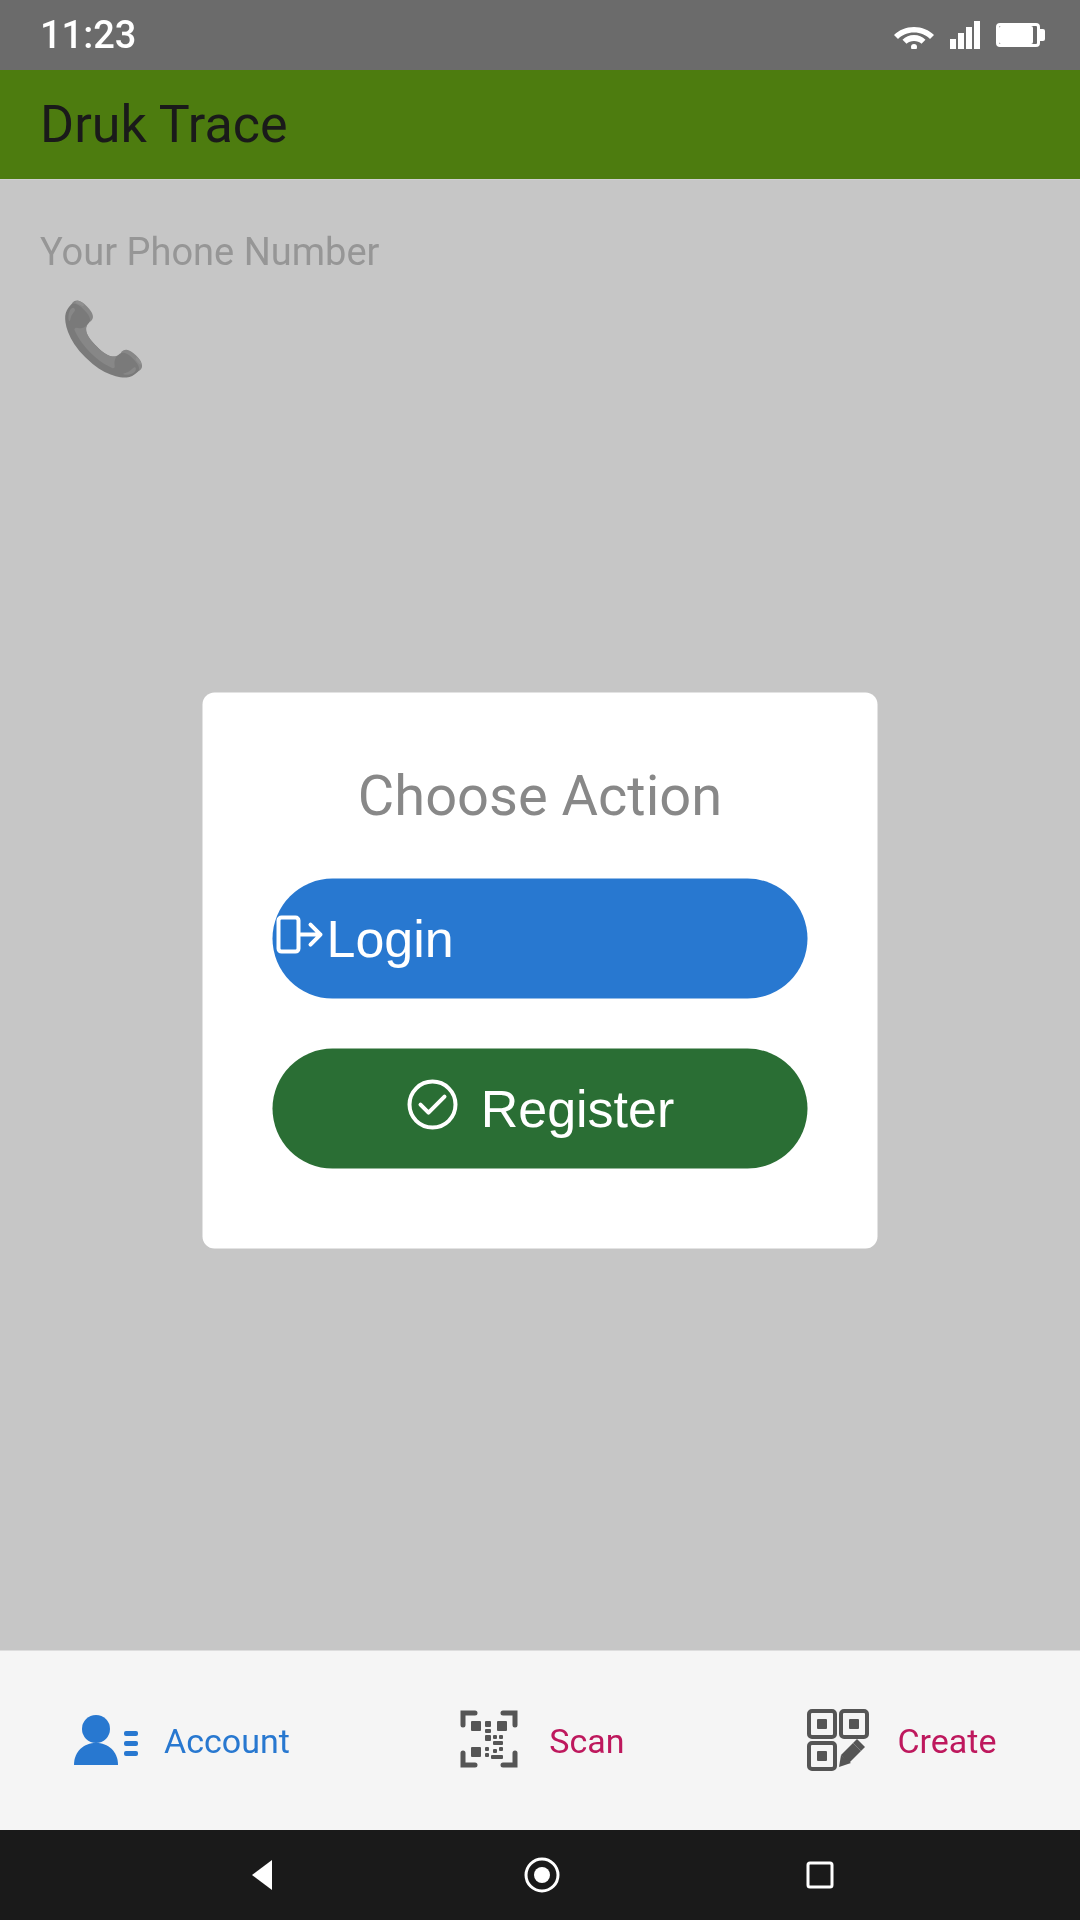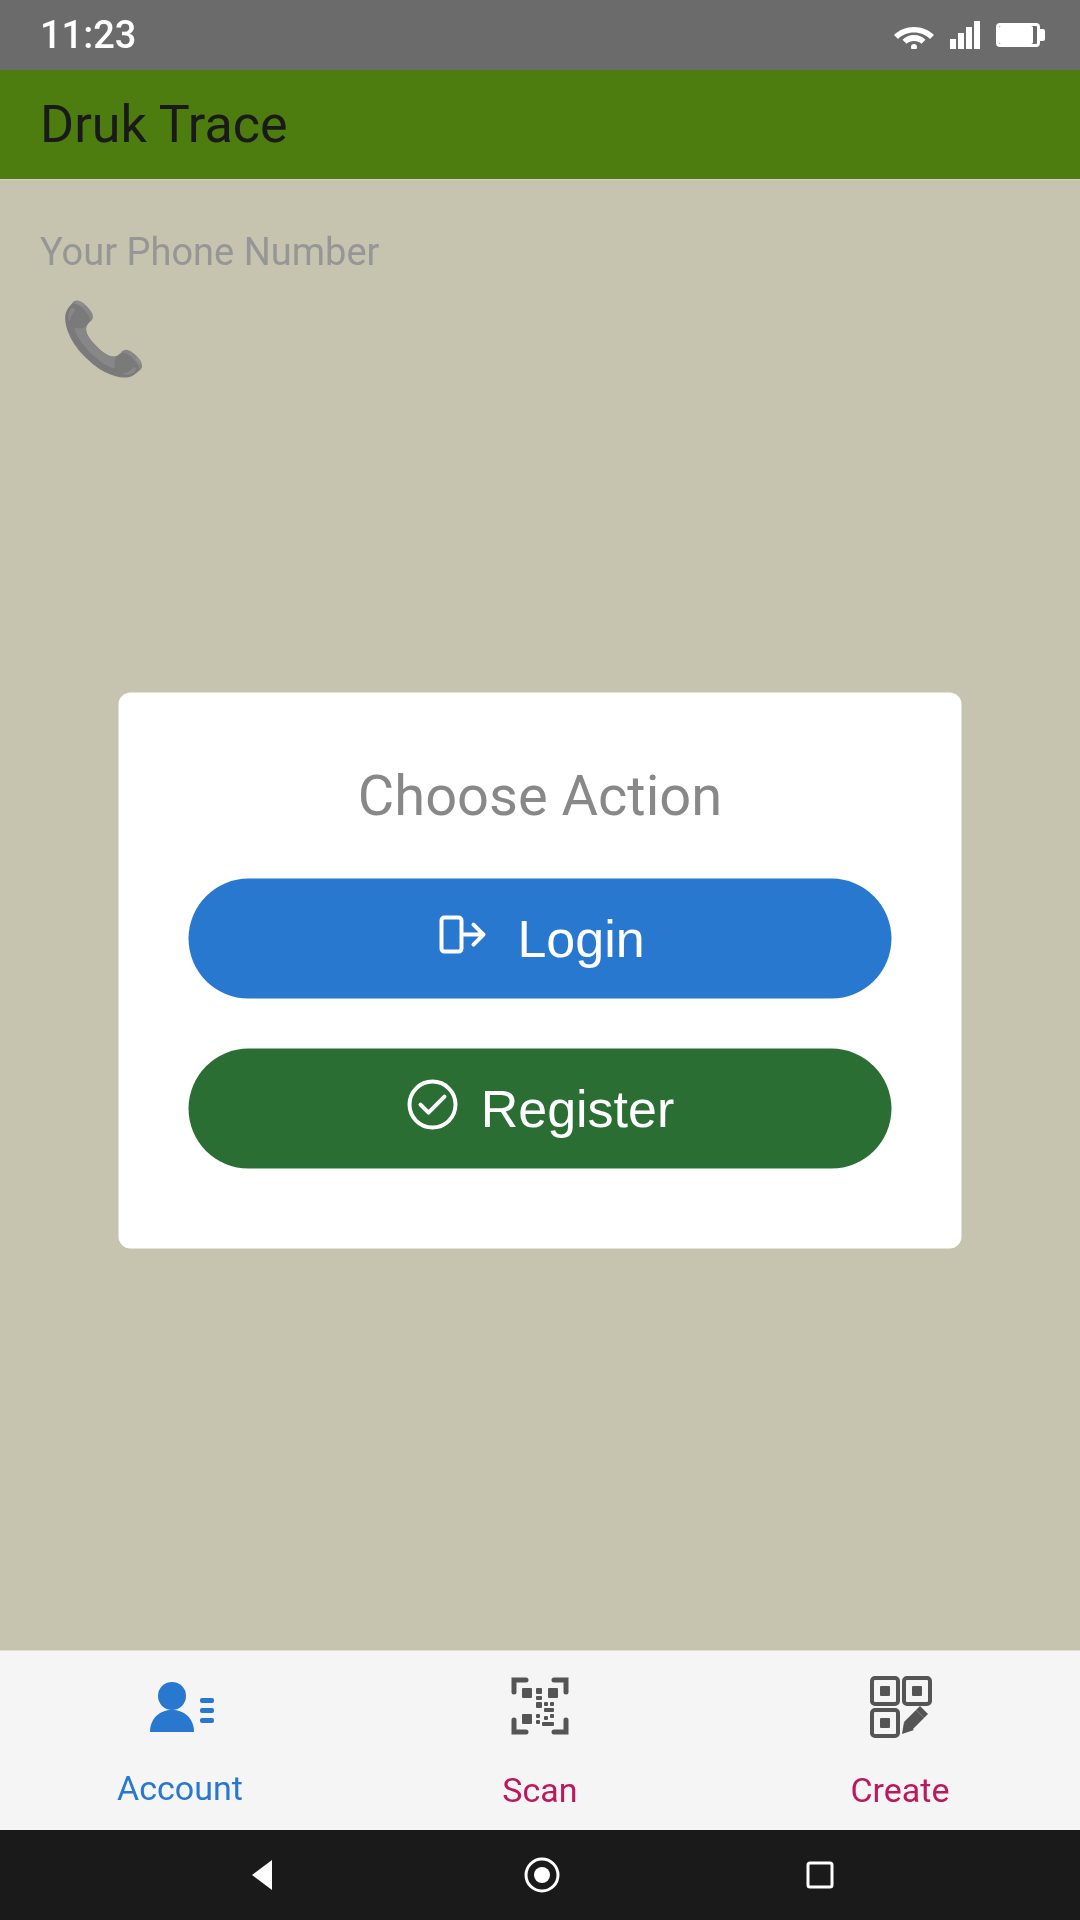--- a/index.html
+++ b/index.html
@@ -90,21 +90,21 @@
     .app-title {
       font-size: 52px;
       font-weight: 400;
       color: #1a1a1a;
     }
 
     
     .main-content {
       width: 100%;
       height: calc(1920px - 70px - 110px - 180px - 90px);
-      background: #fef9c3;
+      background: #ffffff;
       padding: 50px 40px 30px;
       position: relative;
     }
 
     .phone-label {
       font-size: 38px;
       color: #888;
       font-weight: 400;
       margin-bottom: 24px;
     }
@@ -123,21 +123,21 @@
       right: 0;
       bottom: 0;
       background: rgba(160, 160, 160, 0.6);
       display: flex;
       align-items: center;
       justify-content: center;
     }
 
     
     .modal-dialog {
-      width: 843px;
+      width: 675px;
       background: white;
       border-radius: 12px;
       padding: 70px 70px 80px;
       display: flex;
       flex-direction: column;
       align-items: center;
       gap: 50px;
       position: absolute;
       top: 50%;
       left: 50%;
@@ -155,22 +155,20 @@
       width: 100%;
       height: 120px;
       background: #2878d0;
       border: none;
       border-radius: 60px;
       color: white;
       font-size: 52px;
       font-weight: 400;
       display: flex;
       align-items: center;
-      justify-content: center;
-      gap: 28px;
       cursor: pointer;
     }
 
     .btn-register {
       width: 100%;
       height: 120px;
       background: #2a6e34;
       border: none;
       border-radius: 60px;
       color: white;
@@ -196,21 +194,21 @@
       height: 180px;
       background: #f5f5f5;
       display: flex;
       align-items: center;
       border-top: 1px solid #ddd;
     }
 
     .nav-item {
       flex: 1;
       display: flex;
-      flex-direction: column;
+      flex-direction: row;
       align-items: center;
       justify-content: center;
       gap: 26px;
       height: 100%;
       cursor: pointer;
     }
 
     .nav-item-label {
       font-size: 34px;
       color: #be185d;

